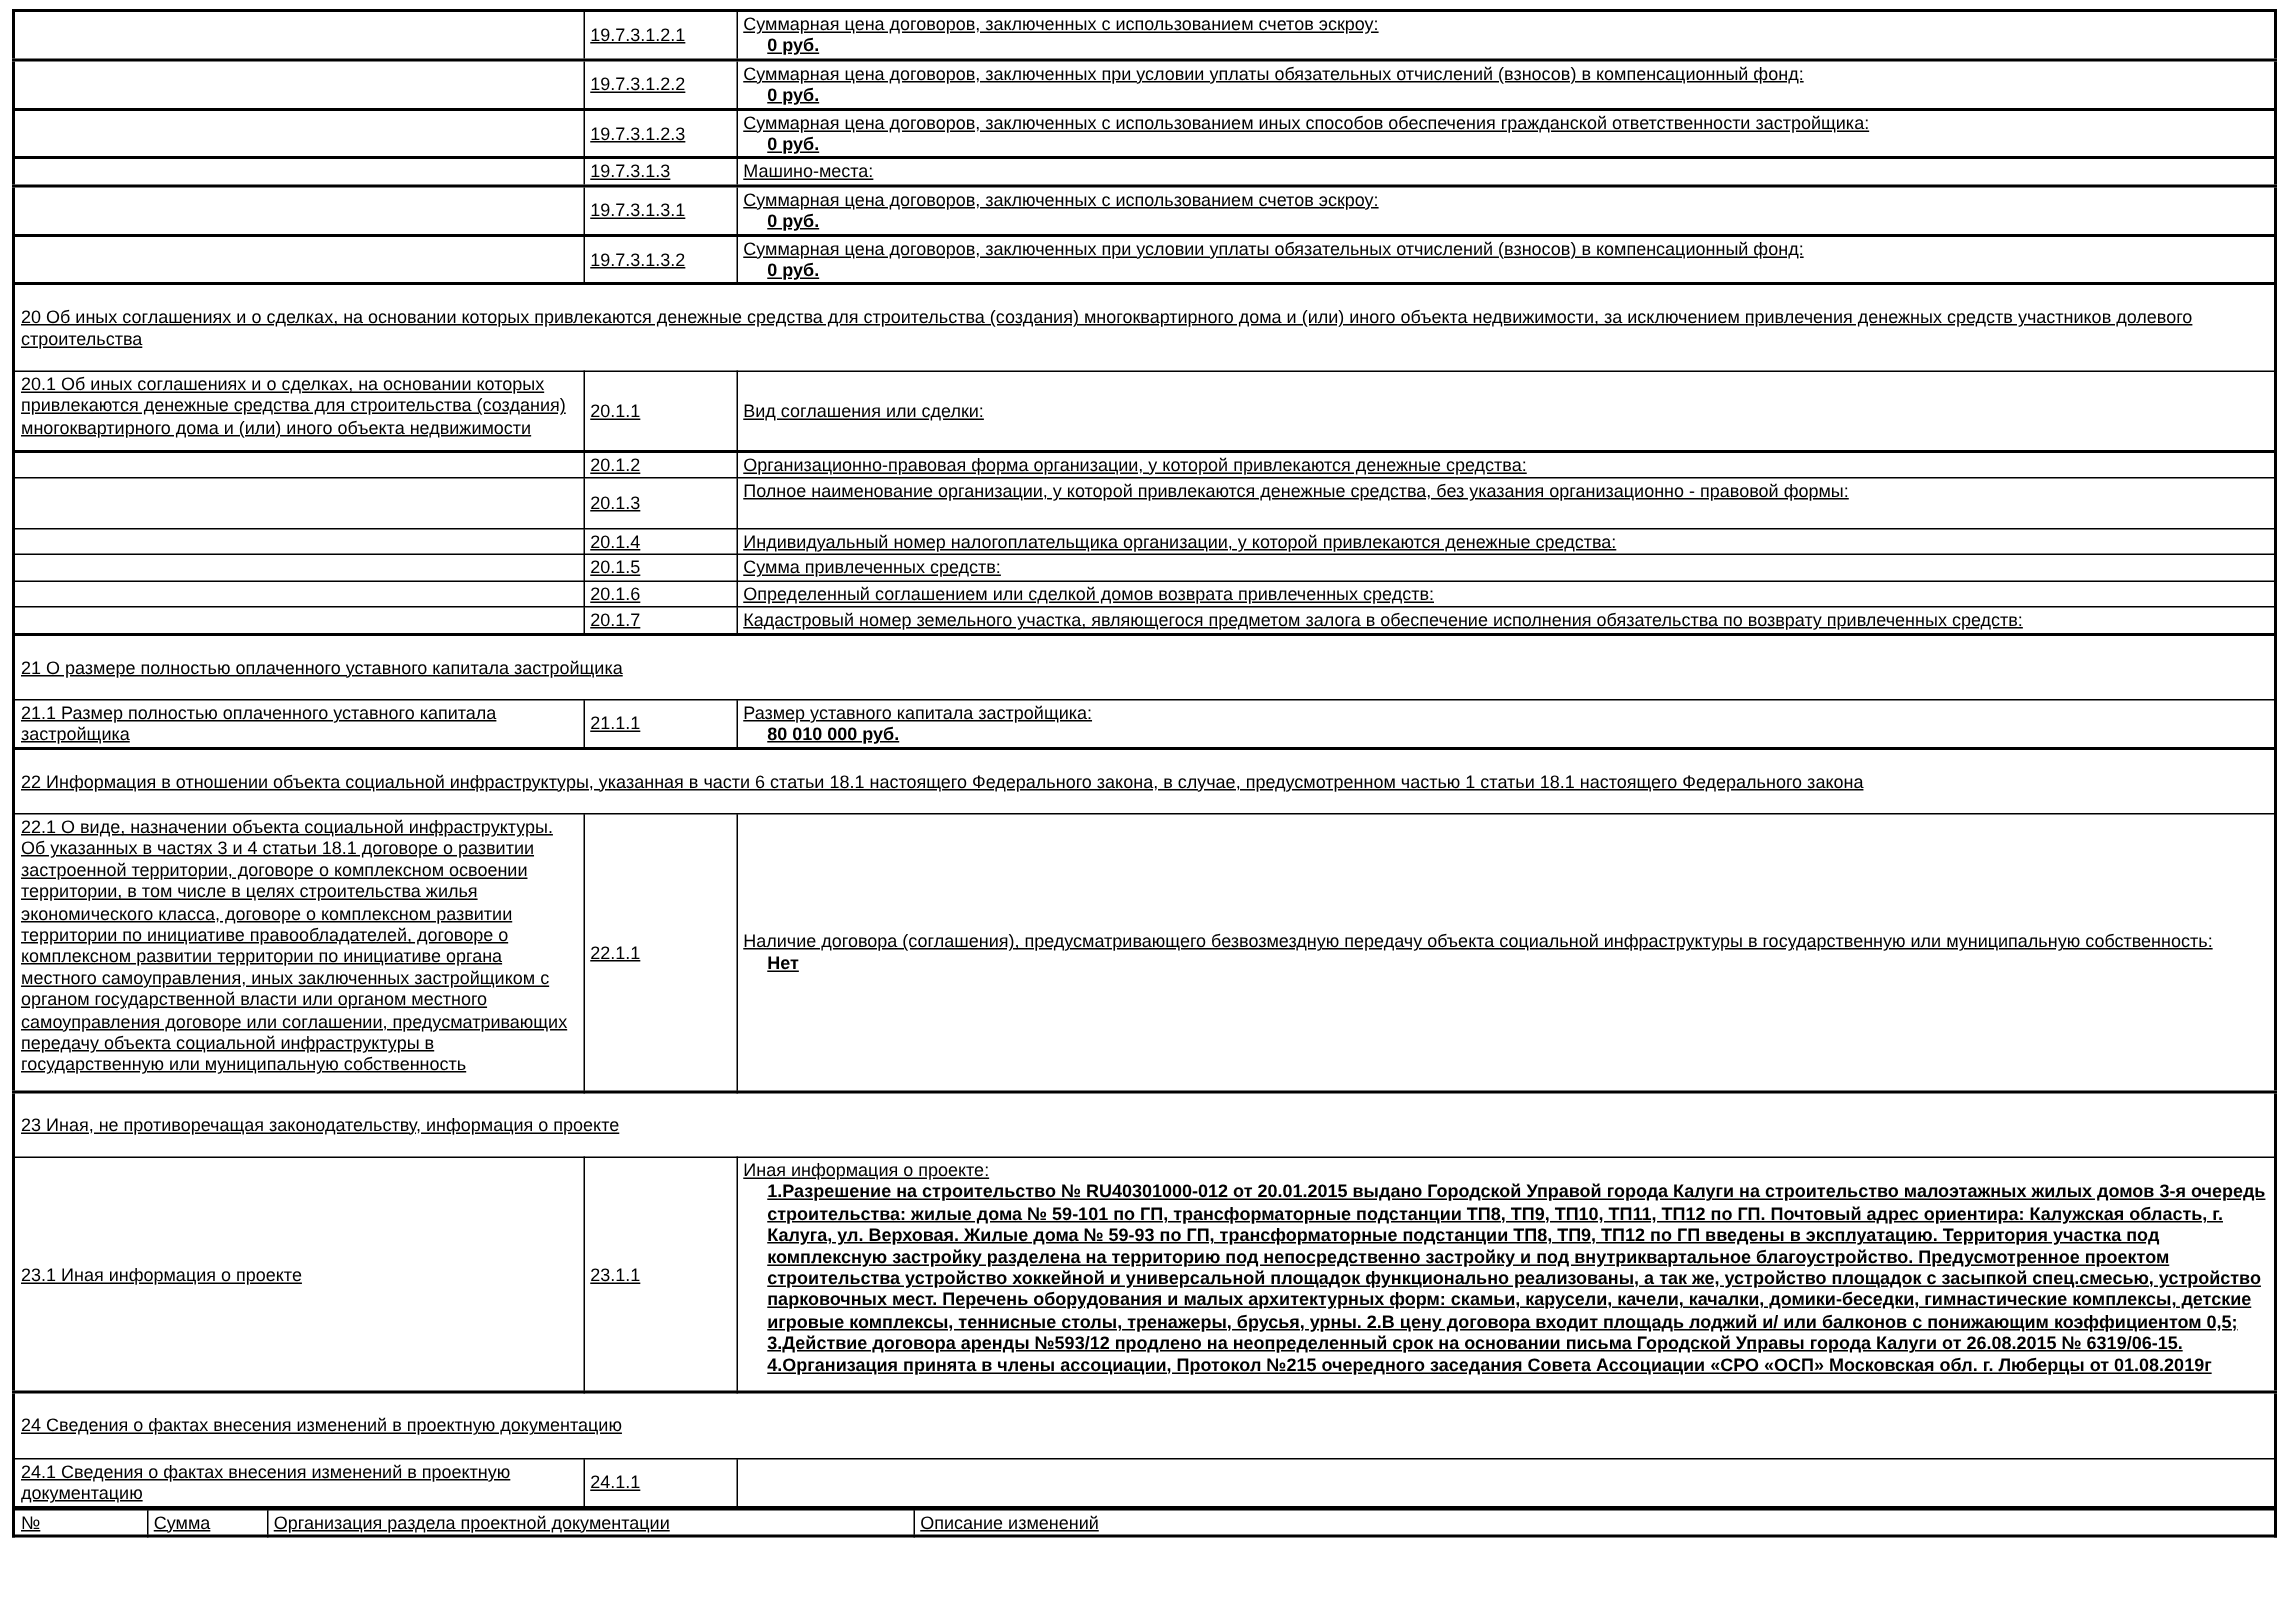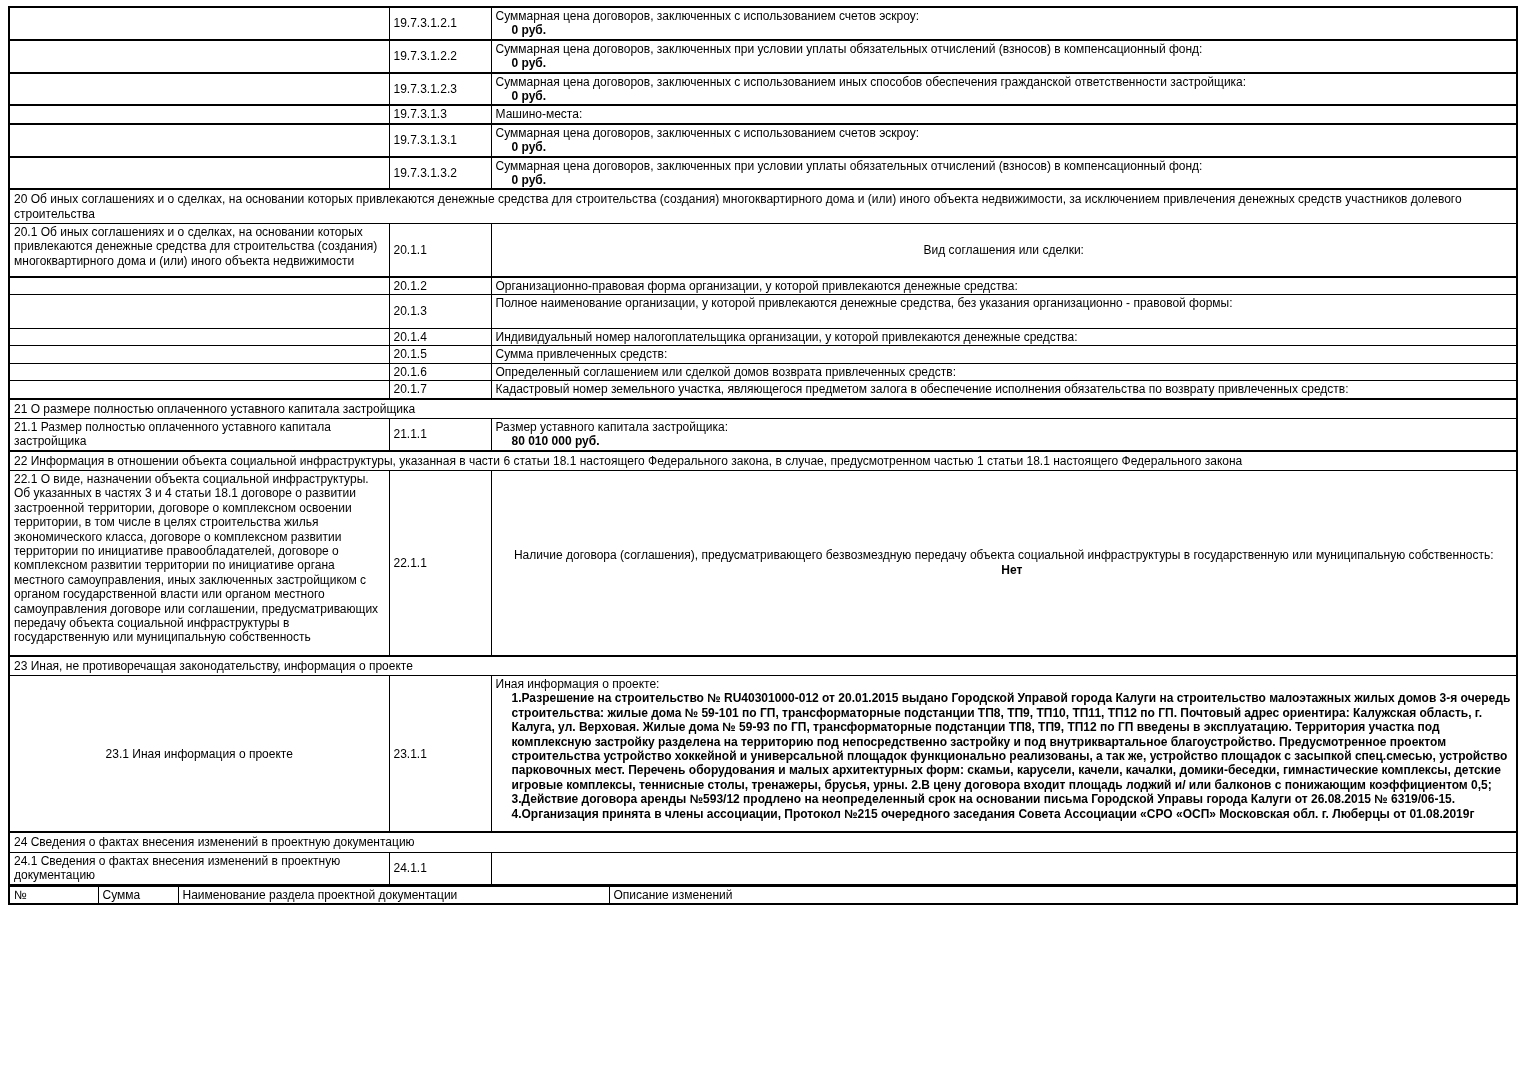--- a/index.html
+++ b/index.html
@@ -2,31 +2,31 @@
 <html><head>
 <meta charset="utf-8">
 <style>
   html,body{margin:0;padding:0;background:#fff;}
   .page{
     width:1529px;height:1080px;background:#ffffff;color:#000000;
     font-family:"Liberation Sans","DejaVu Sans",sans-serif;
     font-size:12px;line-height:1.2;position:relative;box-sizing:border-box;
     padding:6px 13px 0 8px;
   }
-  table{border-collapse:collapse;table-layout:fixed;width:1508px;}
+  table{border-collapse:collapse;table-layout:fixed;width:1508px;text-decoration:underline;}
   td,th{
     border:1px solid #000;padding:1px 4px;vertical-align:top;
     overflow:hidden;word-wrap:break-word;font-weight:normal;text-align:left;
   }
   table{border:2px solid #000;}
   tr.thick td{border-top-width:2px;}
   td.num{vertical-align:middle;}
-  td.vc{vertical-align:middle;text-align:center;}
+  td.vc{vertical-align:middle;}
   .bold{font-weight:bold;margin-left:16px;}
-  .sechdr td{padding:2px 4px;}
+  .sechdr td{padding:14px 4px;}
   #changes{margin-top:-1px;}
 </style>
 </head>
 <body>
 
 <div class="page">
 
   <table>
     <colgroup>
         <col style="width:380px">
@@ -173,19 +173,19 @@
     <colgroup>
         <col style="width:89px">
         <col style="width:80px">
         <col style="width:431px">
         <col style="width:908px">
       </colgroup>
     <tbody>
         <tr style="height:17px">
       <th>№</th>
       <th>Сумма</th>
-      <th>Наименование раздела проектной документации</th>
+      <th>Организация раздела проектной документации</th>
       <th>Описание изменений</th>
     </tr>
   </tbody>
     </table>
 
 </div>
 
 </body></html>

